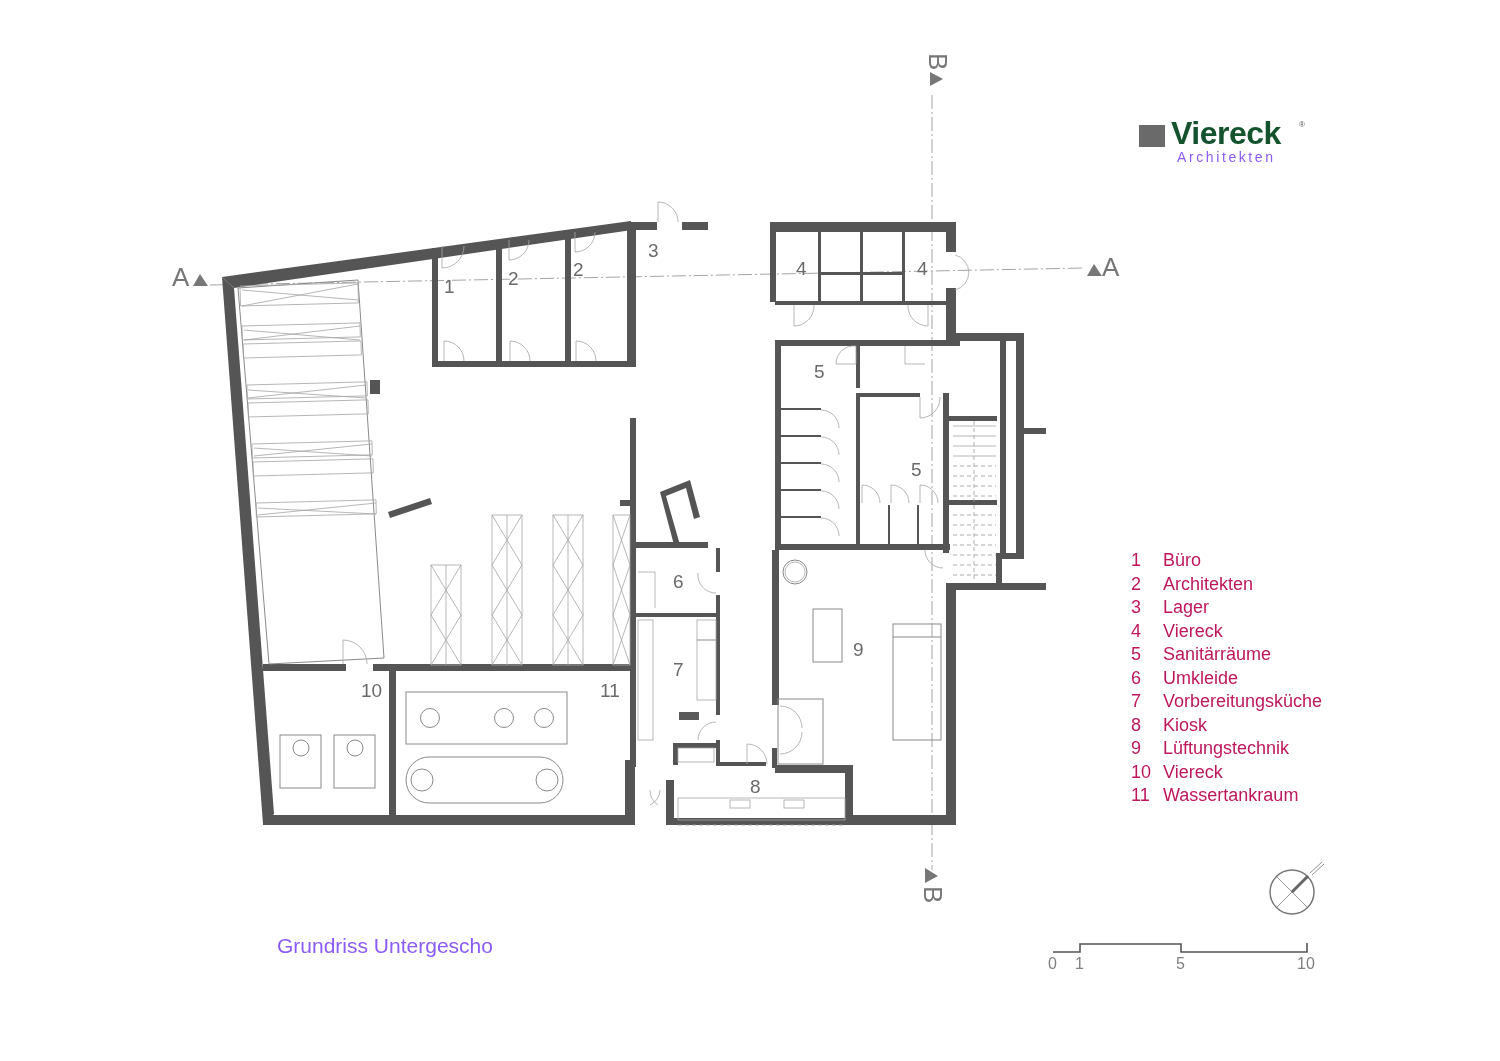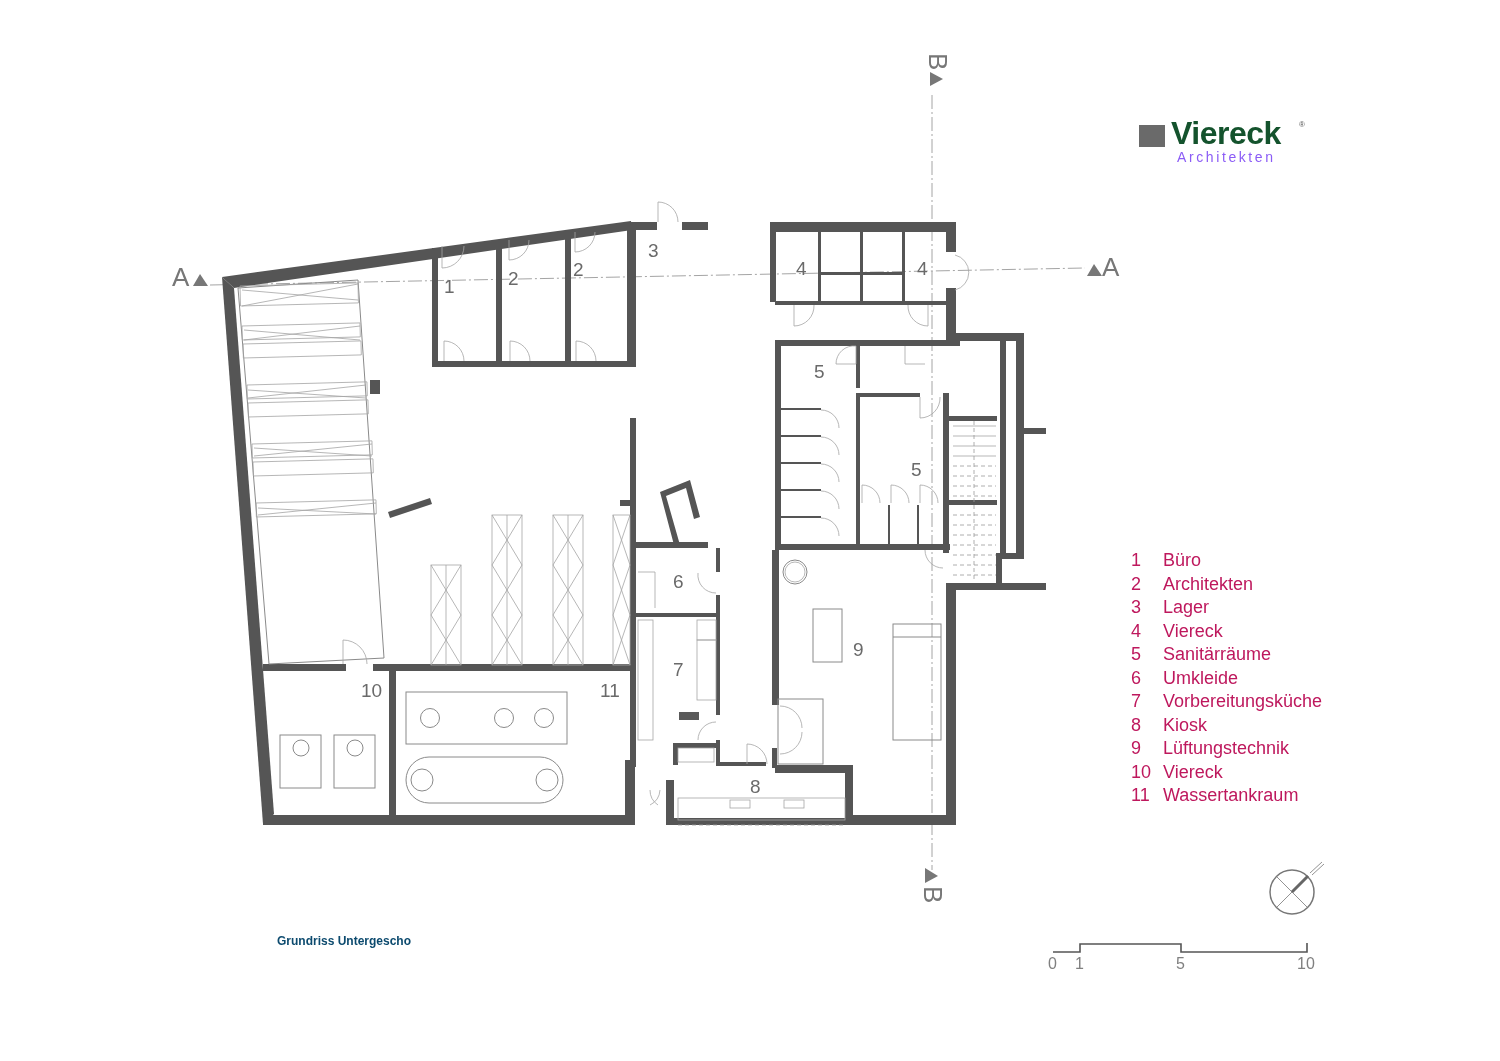--- a/index.html
+++ b/index.html
@@ -14,21 +14,21 @@
   .room-num { font-family:"Liberation Sans", sans-serif; font-size:19px; fill:#6a6a6a; }
   .sec-label { font-family:"Liberation Sans", sans-serif; font-size:26px; fill:#777; }
   .logo { position:absolute; left:1139px; top:118px; }
   .logo .sq { position:absolute; left:0; top:7px; width:26px; height:22px; background:#6a6a6a; }
   .logo .name { position:absolute; left:32px; top:-3px; font-size:32px; font-weight:bold; color:#14532d; letter-spacing:-0.5px; white-space:nowrap; }
   .logo .reg { position:absolute; left:160px; top:2px; font-size:8px; color:#555; }
   .logo .sub { position:absolute; left:38px; top:31px; font-size:14px; color:#8b5cf6; letter-spacing:2.6px; white-space:nowrap; }
   .legend { position:absolute; left:1131px; top:550px; }
   .legend .row { height:23.5px; font-size:18px; color:#be185d; white-space:nowrap; }
   .legend .n { display:inline-block; width:32px; }
-  .caption { position:absolute; left:277px; top:934px; font-size:12px; color:#0c4a6e;font-weight:bold; }
+  .caption { position:absolute; left:277px; top:934px; font-size:21px; color:#8b5cf6; }
   .scale-lbl { position:absolute; font-size:16px; color:#808080; top:955px; }
 </style>
 </head>
 <body>
 
 <svg id="plan" viewBox="0 0 1500 1061" xmlns="http://www.w3.org/2000/svg">
 
   <g>
     <line class="axis" x1="210" y1="285" x2="1085" y2="268"></line>
     <line class="axis" x1="932" y1="95" x2="932" y2="870"></line>

